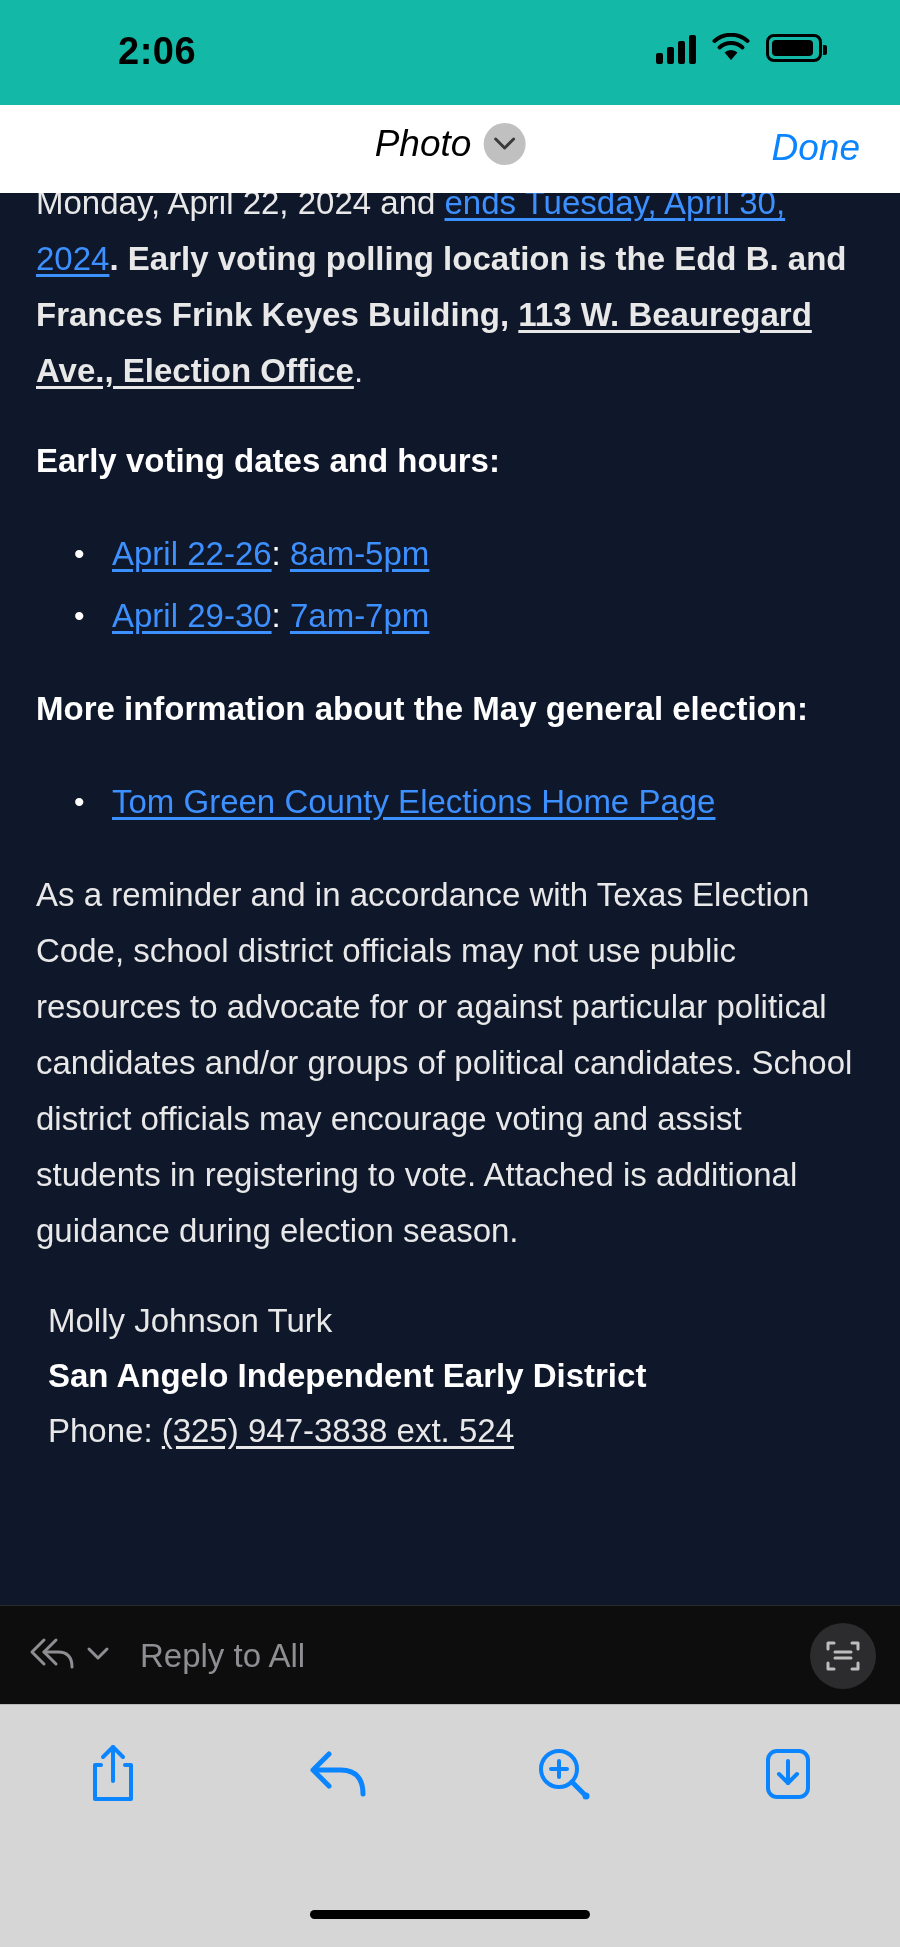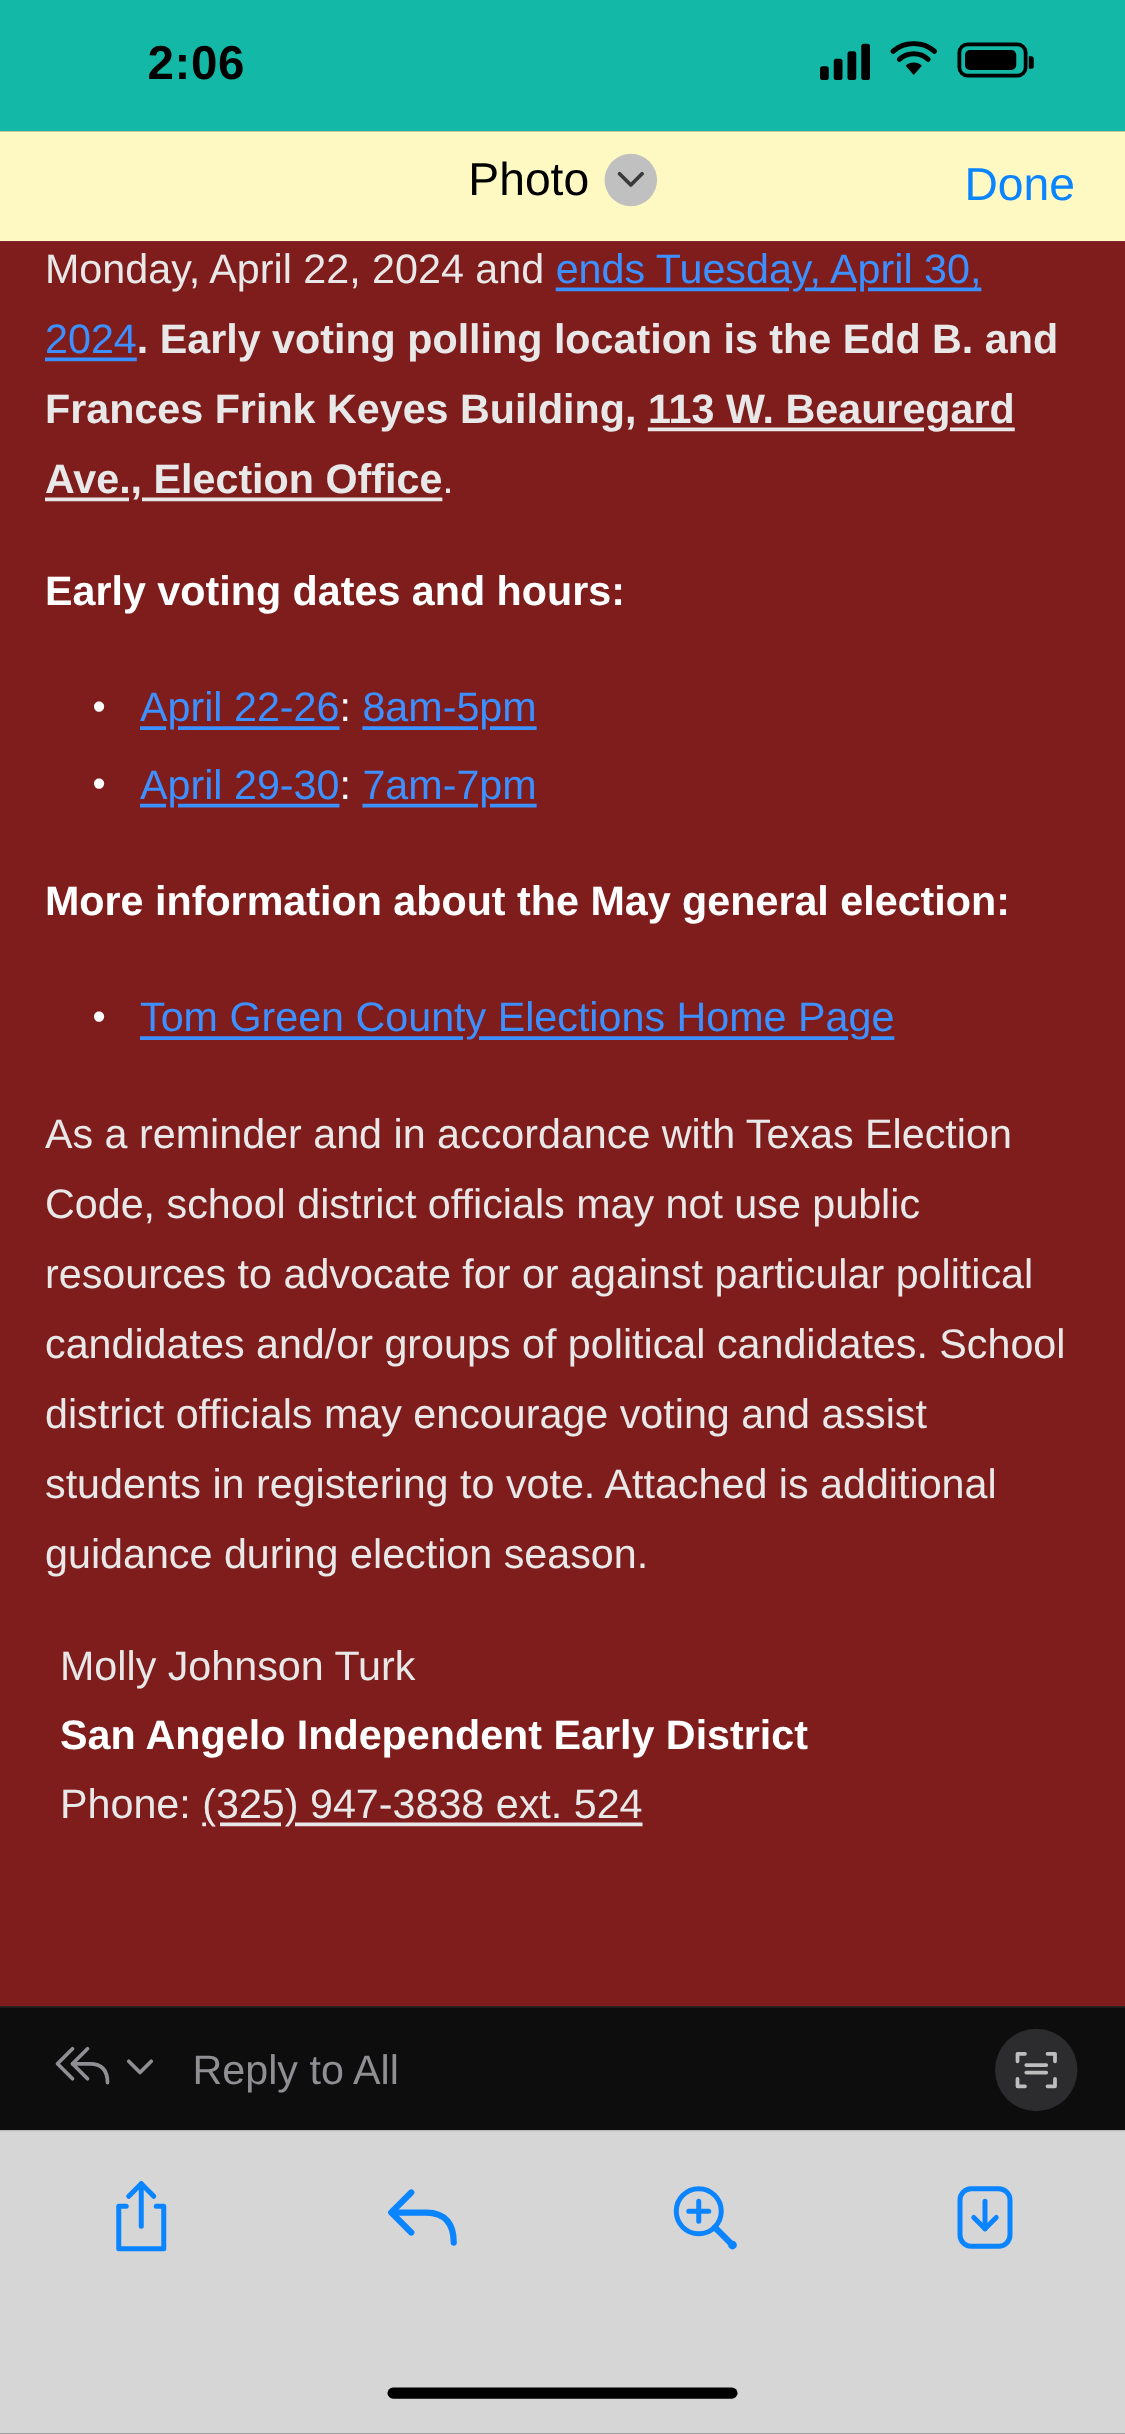--- a/index.html
+++ b/index.html
@@ -79,23 +79,24 @@
     left: 3px; top: 3px; bottom: 3px;
     width: 82%;
     background: #000;
     border-radius: 4px;
     display: block;
   }
 
   
   .nav-bar {
     height: 88px;
-    background: #fef9c3;
+    background: #ffffff;
     position: relative;
     border-bottom: 1px solid #701a75;
+    font-style: italic;
   }
   .nav-title {
     position: absolute;
     left: 50%;
     transform: translateX(-50%);
     top: 18px;
     display: flex;
     align-items: center;
     gap: 12px;
   }
@@ -122,22 +123,22 @@
     font-weight: 400;
   }
 
   
   .mail-body {
     position: absolute;
     top: 193px;
     left: 0;
     right: 0;
     bottom: 310px;
-    background: #7f1d1d;
-    padding: 12px 36px;
+    background: #0f172a;
+    padding: 0 36px;
     box-sizing: border-box;
     overflow: hidden;
   }
   .mail-body p {
     margin: 0 0 34px 0;
     font-size: 33px;
     line-height: 56px;
     color: #e8e8e8;
   }
   .mail-body p.bold { font-weight: 700; color: #fff; }
@@ -179,21 +180,21 @@
   
   .reply-bar {
     position: absolute;
     left: 0; right: 0;
     bottom: 242px;
     height: 100px;
     background: #0d0d0d;
     border-top: 1px solid #2a2a2a;
     display: flex;
     align-items: center;
-    padding: 0 38px;
+    padding: 0 24px;
     box-sizing: border-box;
   }
   .reply-left {
     display: flex;
     align-items: center;
     gap: 10px;
     color: #8e8e93;
   }
   .reply-placeholder {
     margin-left: 30px;

